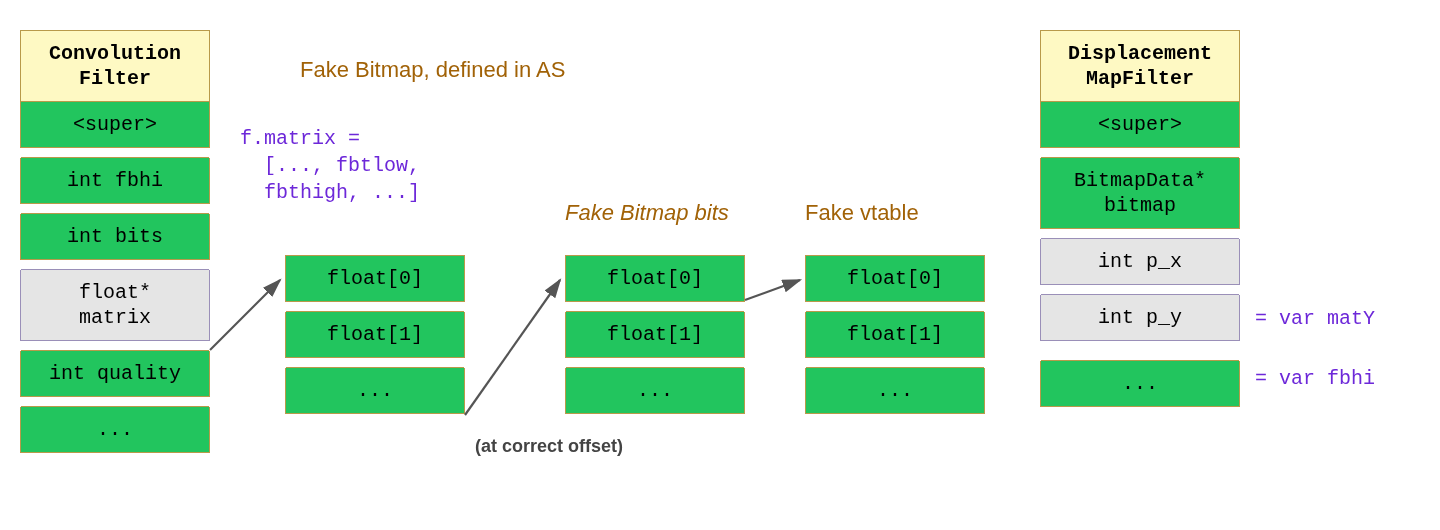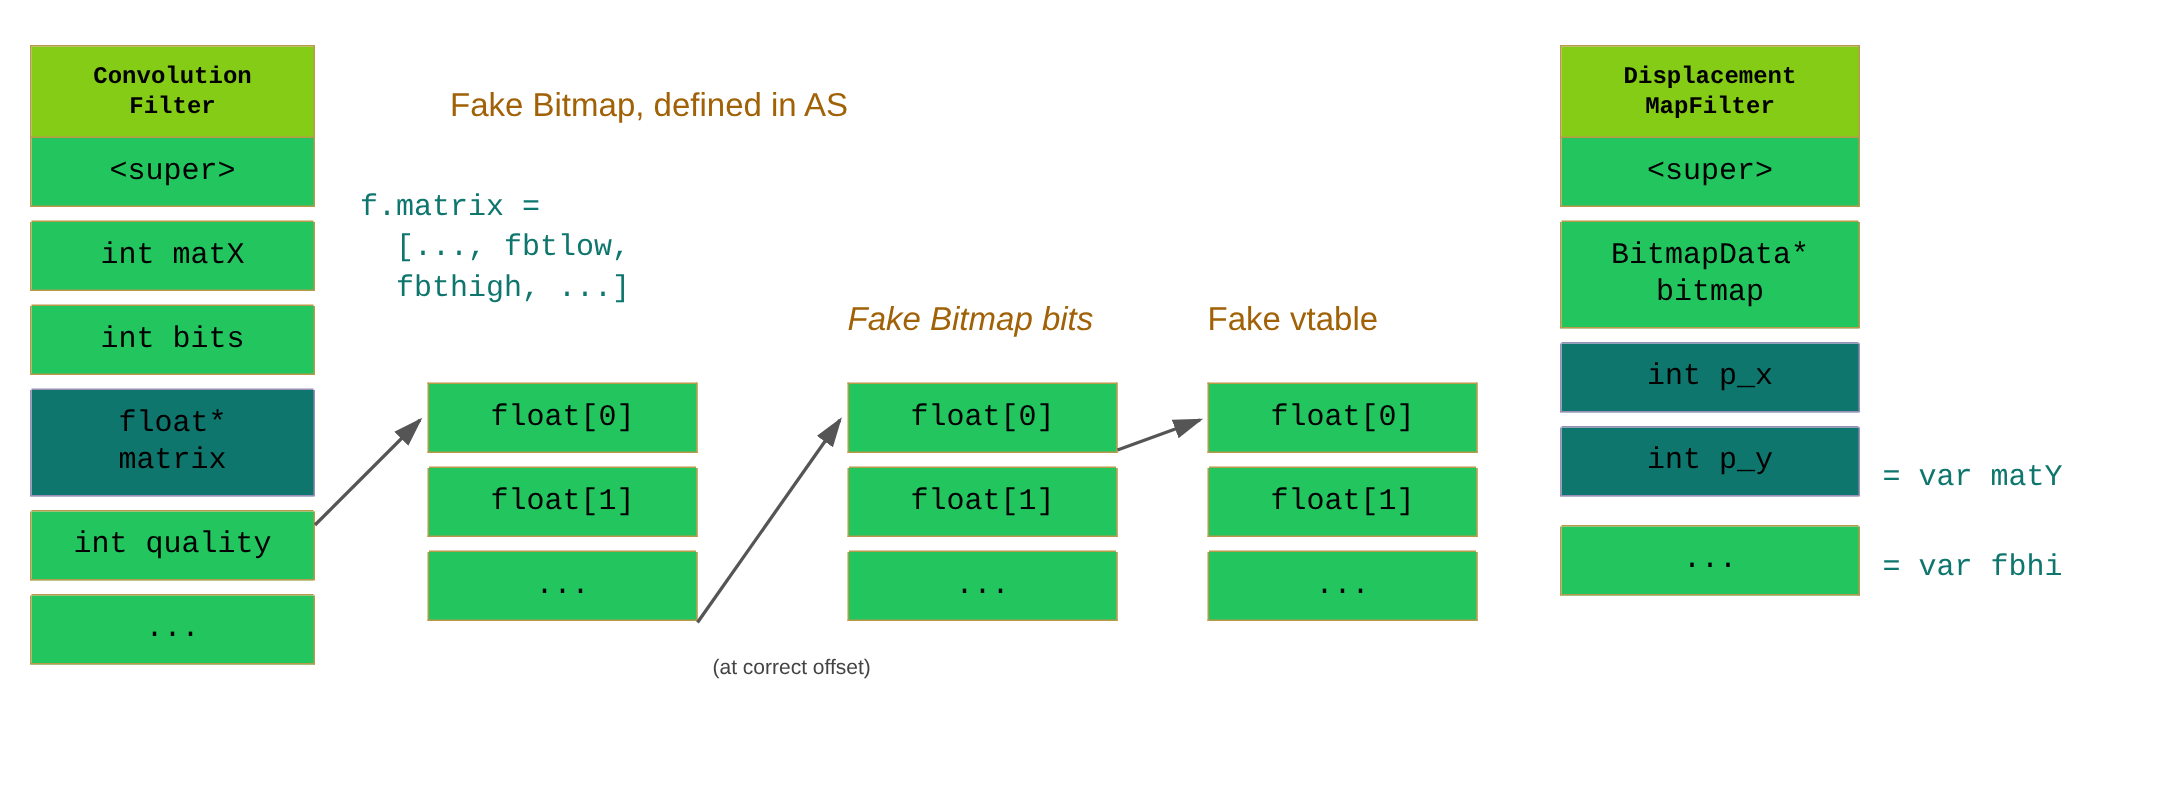--- a/index.html
+++ b/index.html
@@ -15,35 +15,35 @@
   .struct {
     position: absolute;
     border-collapse: collapse;
   }
   .struct .hdr, .struct .row {
     border: 1px solid #b89a4a;
     text-align: center;
     padding: 10px 8px;
   }
   .struct .hdr {
-    background: #84cc16;
+    background: #fef9c3;
     font-weight: bold;
     font-family: "Courier New", monospace;
-    font-size: 16px;
+    font-size: 20px;
     line-height: 1.25;
   }
   .struct .row {
     background: #22c55e;
     font-family: "Courier New", monospace;
     font-size: 20px;
     line-height: 1.25;
     white-space: pre;
   }
   .struct .row.highlight {
-    background: #0f766e;
+    background: #e5e5e5;
     border-color: #9a8fb8;
     margin-left: 20px;
   }
   .struct .gap {
     height: 10px;
     background: #ffffff;
     border-left: 1px solid #fff;
     border-right: 1px solid #fff;
     padding: 0;
   }
@@ -51,30 +51,31 @@
     position: absolute;
     font-family: Arial, sans-serif;
     font-size: 22px;
     color: #a16207;
     line-height: 1.35;
   }
   .code-label {
     position: absolute;
     font-family: "Courier New", monospace;
     font-size: 20px;
-    color: #0f766e;
+    color: #6d28d9;
     white-space: pre;
     line-height: 1.35;
   }
   .small-label {
     position: absolute;
     font-family: Arial, sans-serif;
-    font-size: 14px;
+    font-size: 18px;
     color: #444;
     line-height: 1.3;
+    font-weight: bold;
   }
   svg.arrows {
     position: absolute;
     left: 0;
     top: 0;
     width: 1440px;
     height: 530px;
     pointer-events: none;
   }
 </style>
@@ -87,21 +88,21 @@
         <td class="hdr">Convolution
 Filter</td>
       </tr>
   <tr>
         <td class="row">&lt;super&gt;</td>
       </tr>
   <tr>
         <td class="gap"></td>
       </tr>
   <tr>
-        <td class="row">int matX</td>
+        <td class="row">int fbhi</td>
       </tr>
   <tr>
         <td class="gap"></td>
       </tr>
   <tr>
         <td class="row">int bits</td>
       </tr>
   <tr>
         <td class="gap"></td>
       </tr>

